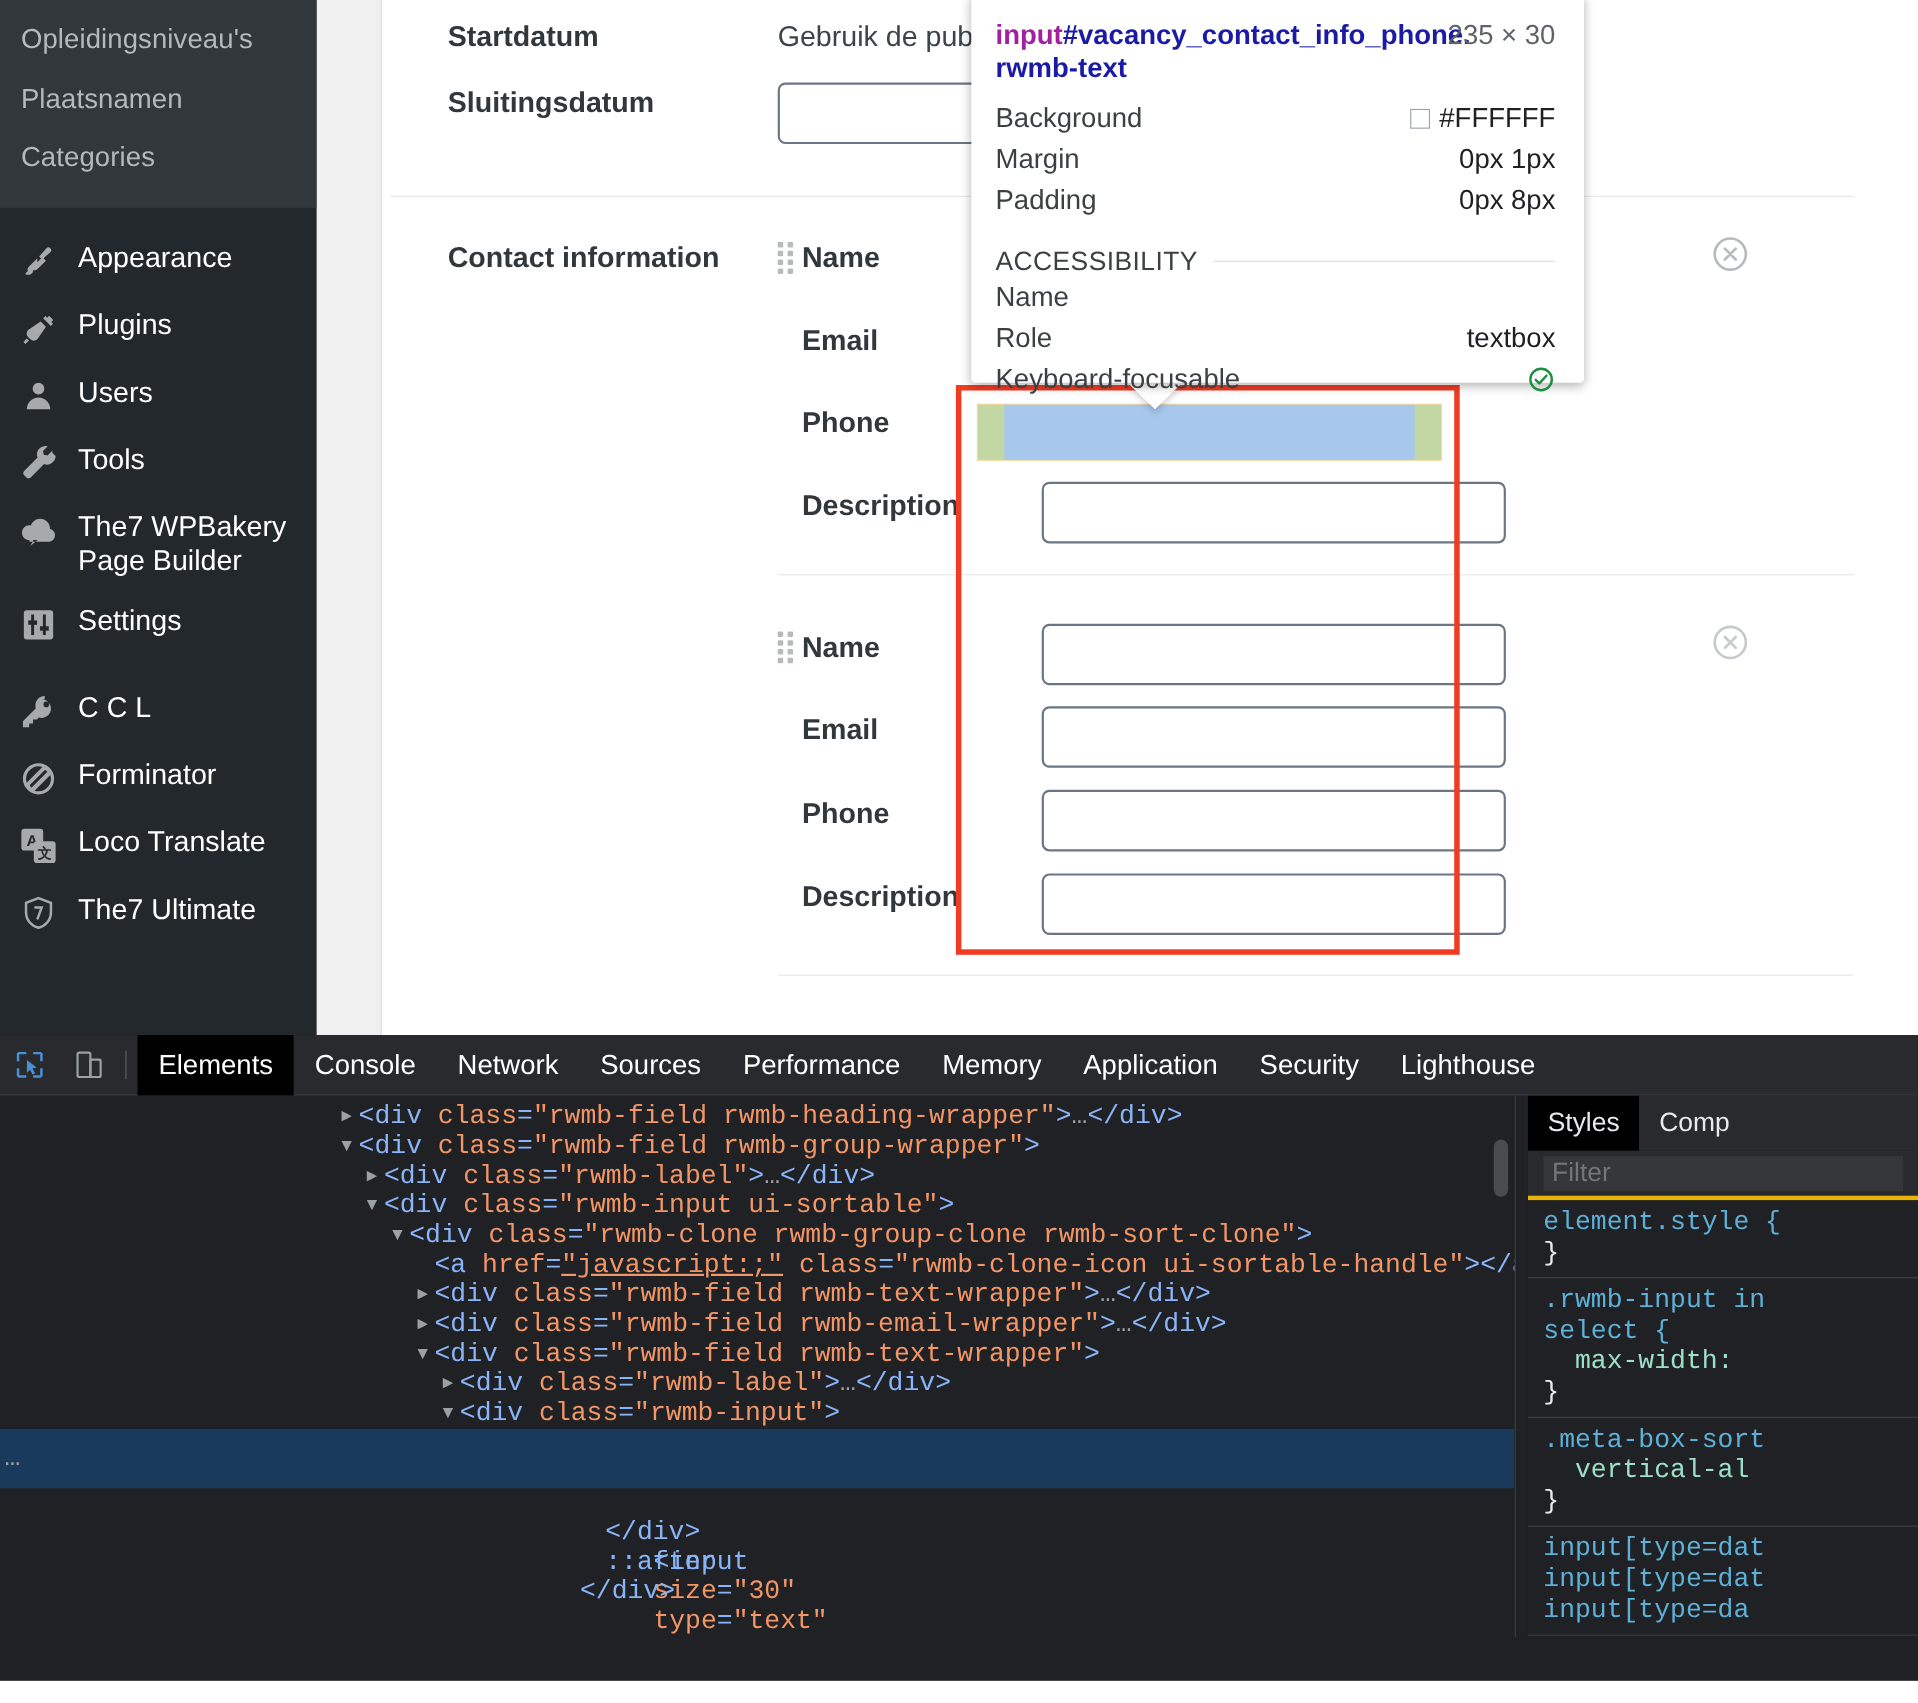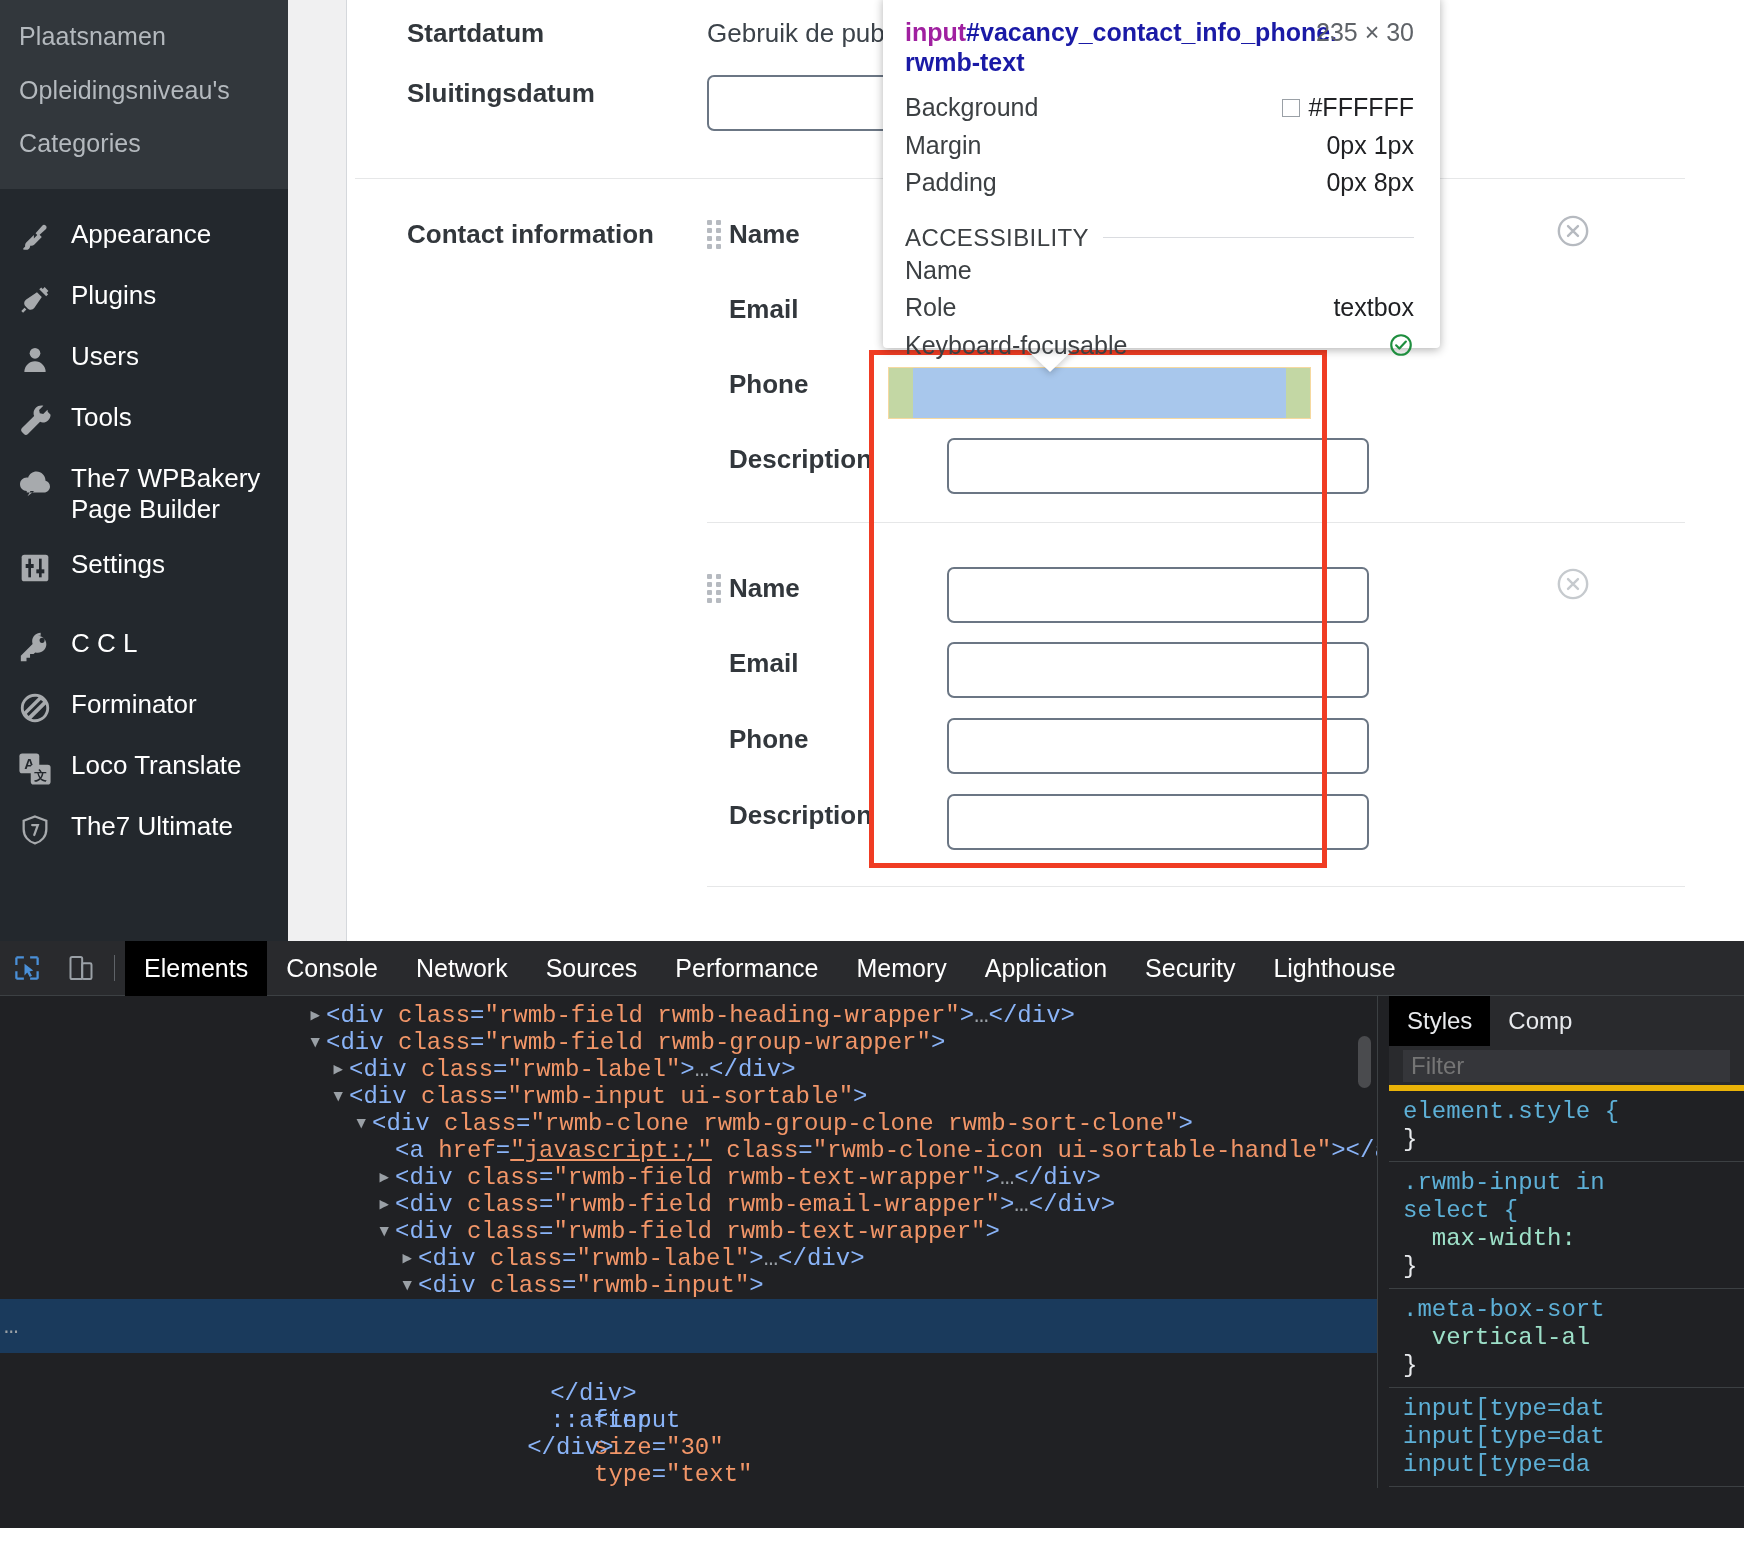--- a/index.html
+++ b/index.html
@@ -185,21 +185,21 @@
   }
   #styles-tabs {
     display: flex; height: 50px; background: #292a2d; align-items: stretch;
   }
   .st-tab {
     display: flex; align-items: center; padding: 0 18px;
     color: #e8eaed; font-size: 24px; cursor: pointer; white-space: nowrap;
   }
   .st-tab.active { background: #000000; }
   #filter-bar {
-    height: 45px; background: #292a2d; border-bottom: 6px solid #eab308;
+    height: 45px; background: #292a2d; border-bottom: 4px solid #eab308;
     display: flex; align-items: center; padding: 0 14px;
   }
   #filter-input {
     flex: 1; height: 32px; background: #35363a; border: 0; outline: none;
     color: #9aa0a6; font-size: 24px; font-family: "Liberation Sans", sans-serif;
     padding: 0 8px;
   }
   .css-block {
     border-bottom: 1px solid #3c4043; padding: 7px 0 7px 14px;
     font-family: "Liberation Mono", monospace; font-size: 24px; line-height: 28px;
@@ -208,22 +208,22 @@
   .prop { color: #5db0d7; }
   .cssprop { color: #9de0c8; }
 </style>
 </head>
 <body>
 
 <div id="page-area">
 
   <nav id="wp-sidebar">
     <div id="submenu">
+      <div class="submenu-item">Opleidingsniveau's</div>
       <div class="submenu-item">Plaatsnamen</div>
-      <div class="submenu-item">Opleidingsniveau's</div>
       <div class="submenu-item">Categories</div>
     </div>
 
     <div class="menu-gap"></div>
 
     <div class="menu-item">
       <span class="mi-icon">
         <svg width="34" height="34" viewBox="0 0 24 24" fill="currentColor">
           <path d="M19.5 3.2c-.7-.7-1.8-.6-2.4.1l-4.7 5.3 1.9 1.9 5.3-4.7c.7-.6.8-1.7.1-2.4z"></path>
           <path d="M11.2 9.8l-5.4 5.4c-.5.5-.8 1.2-.8 1.9v1.1c-.6.3-1.2.9-1.5 1.8 1.6.6 3.3.5 4.3-.5.6-.6.8-1.3.8-2h.9c.7 0 1.4-.3 1.9-.8l5.4-5.4-2.3-2.3-3.3 3.3z"></path>

